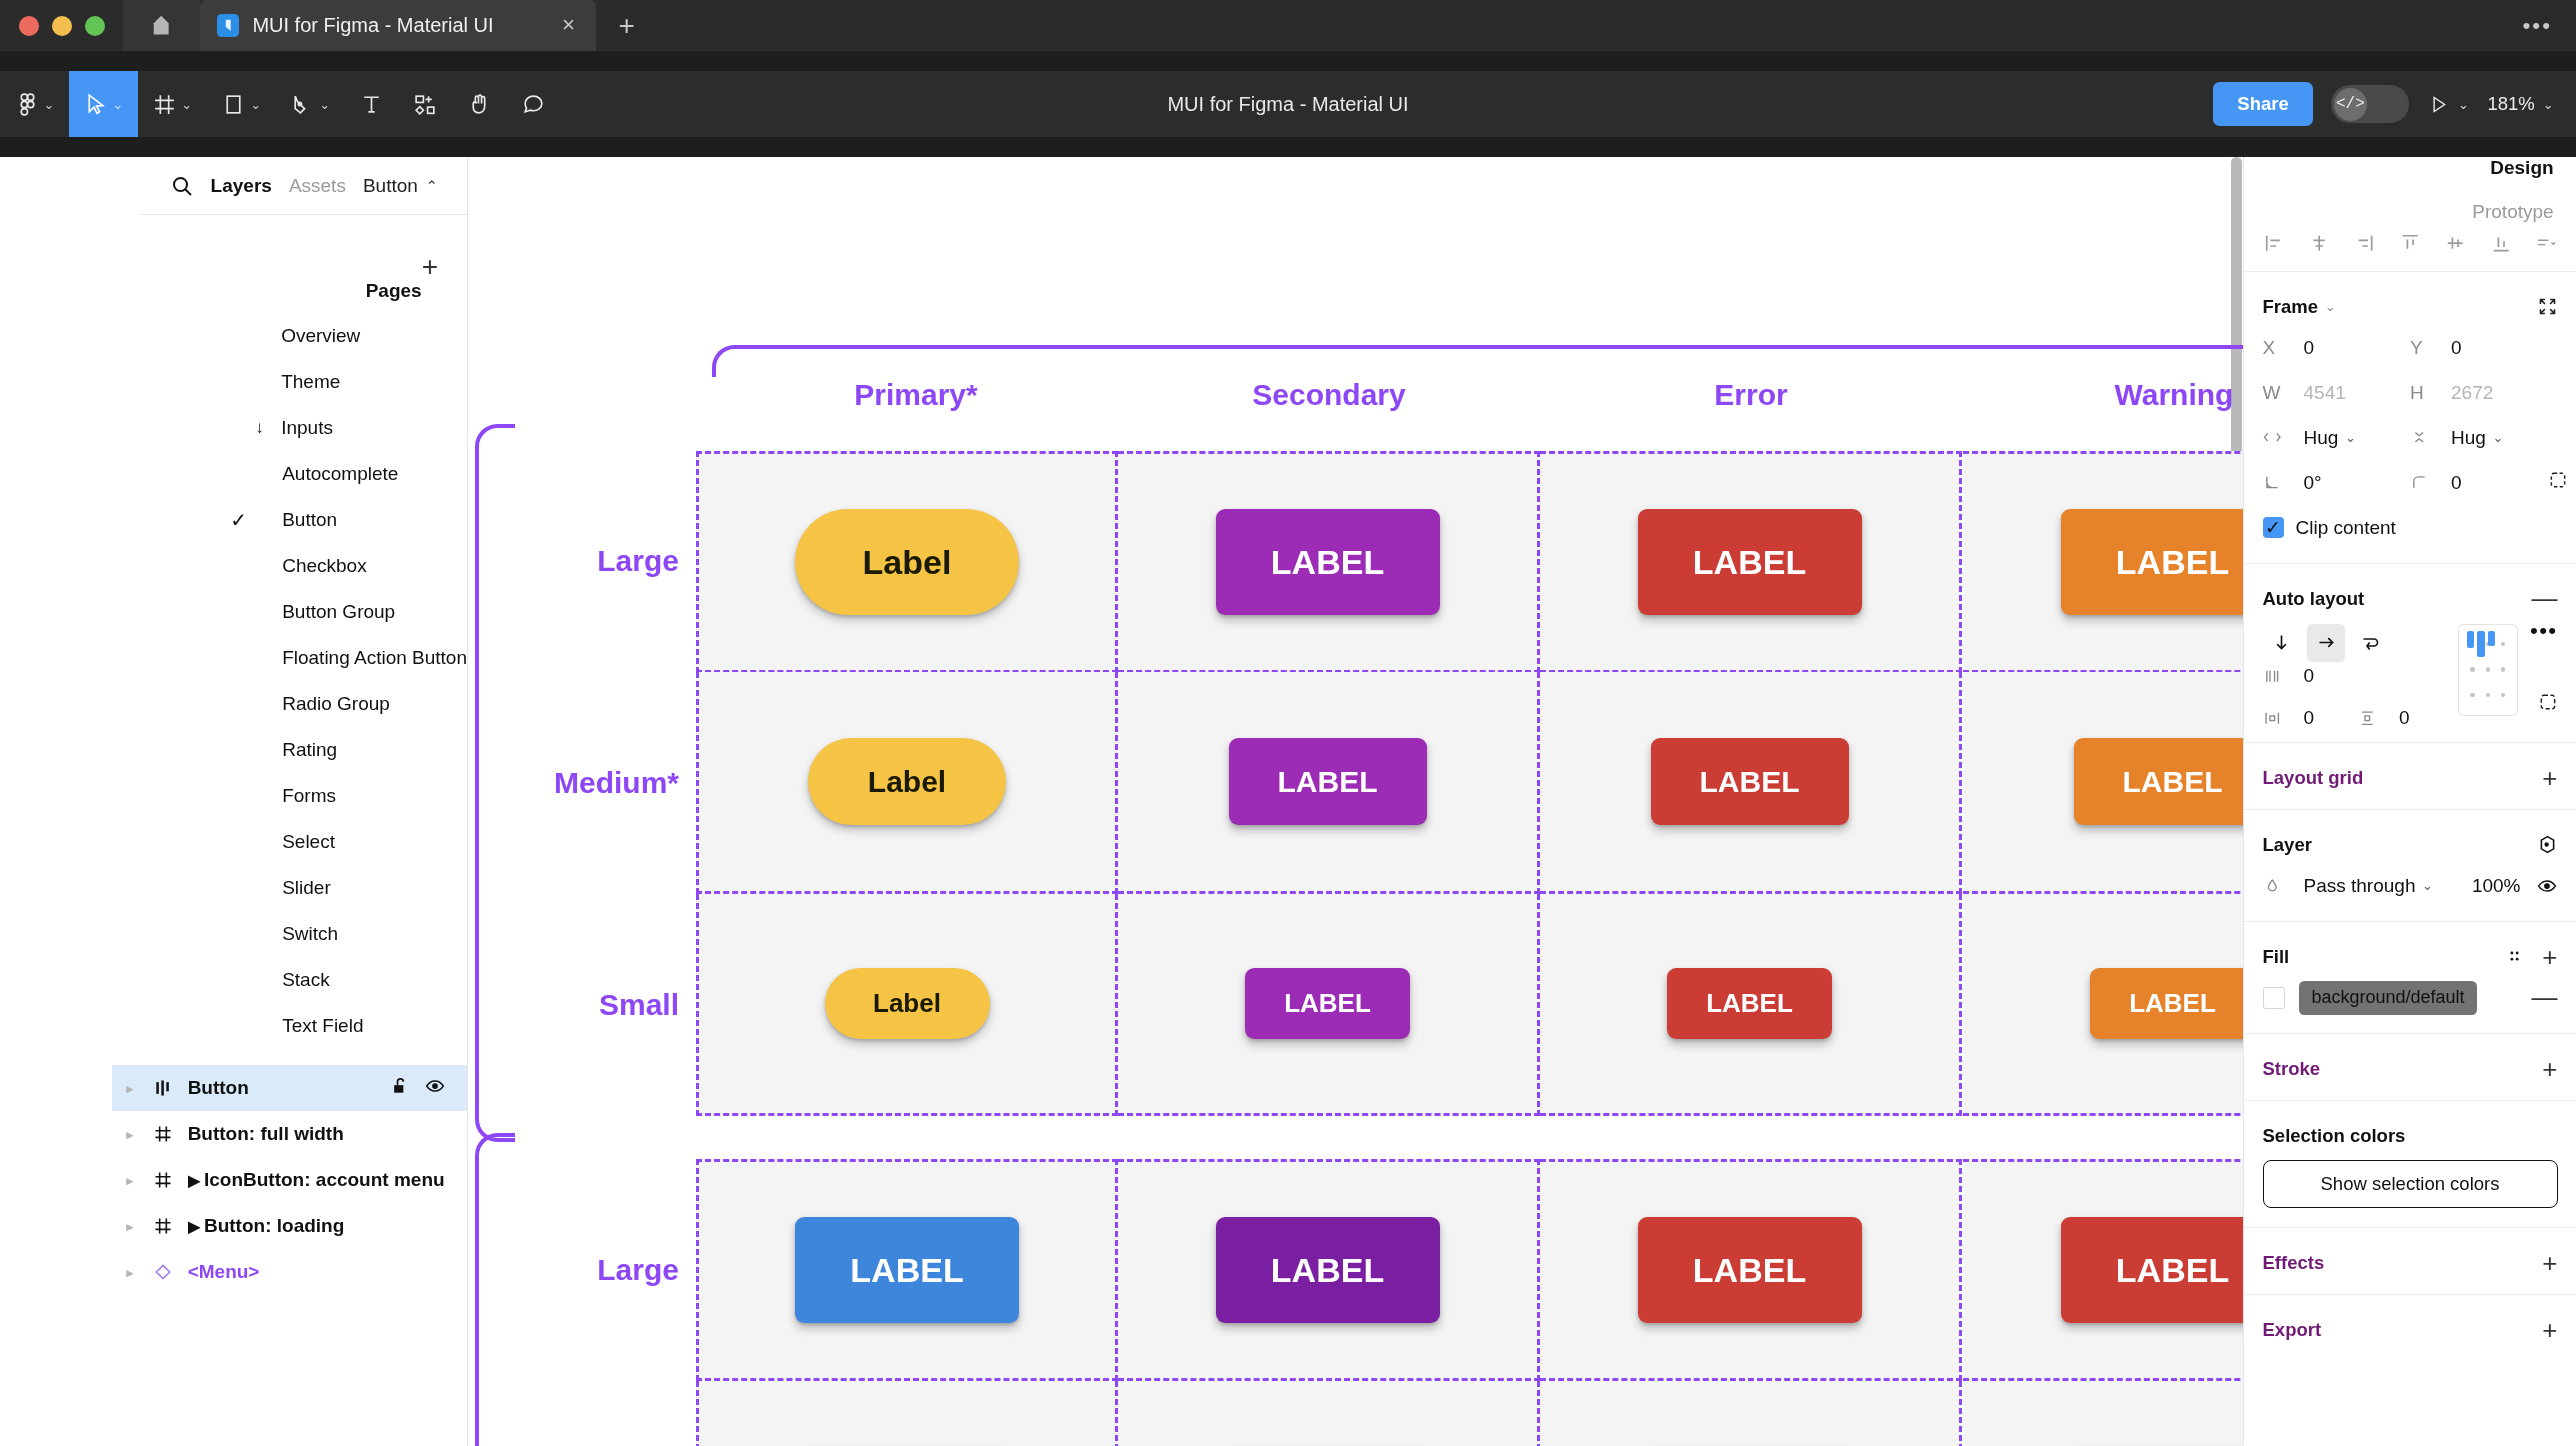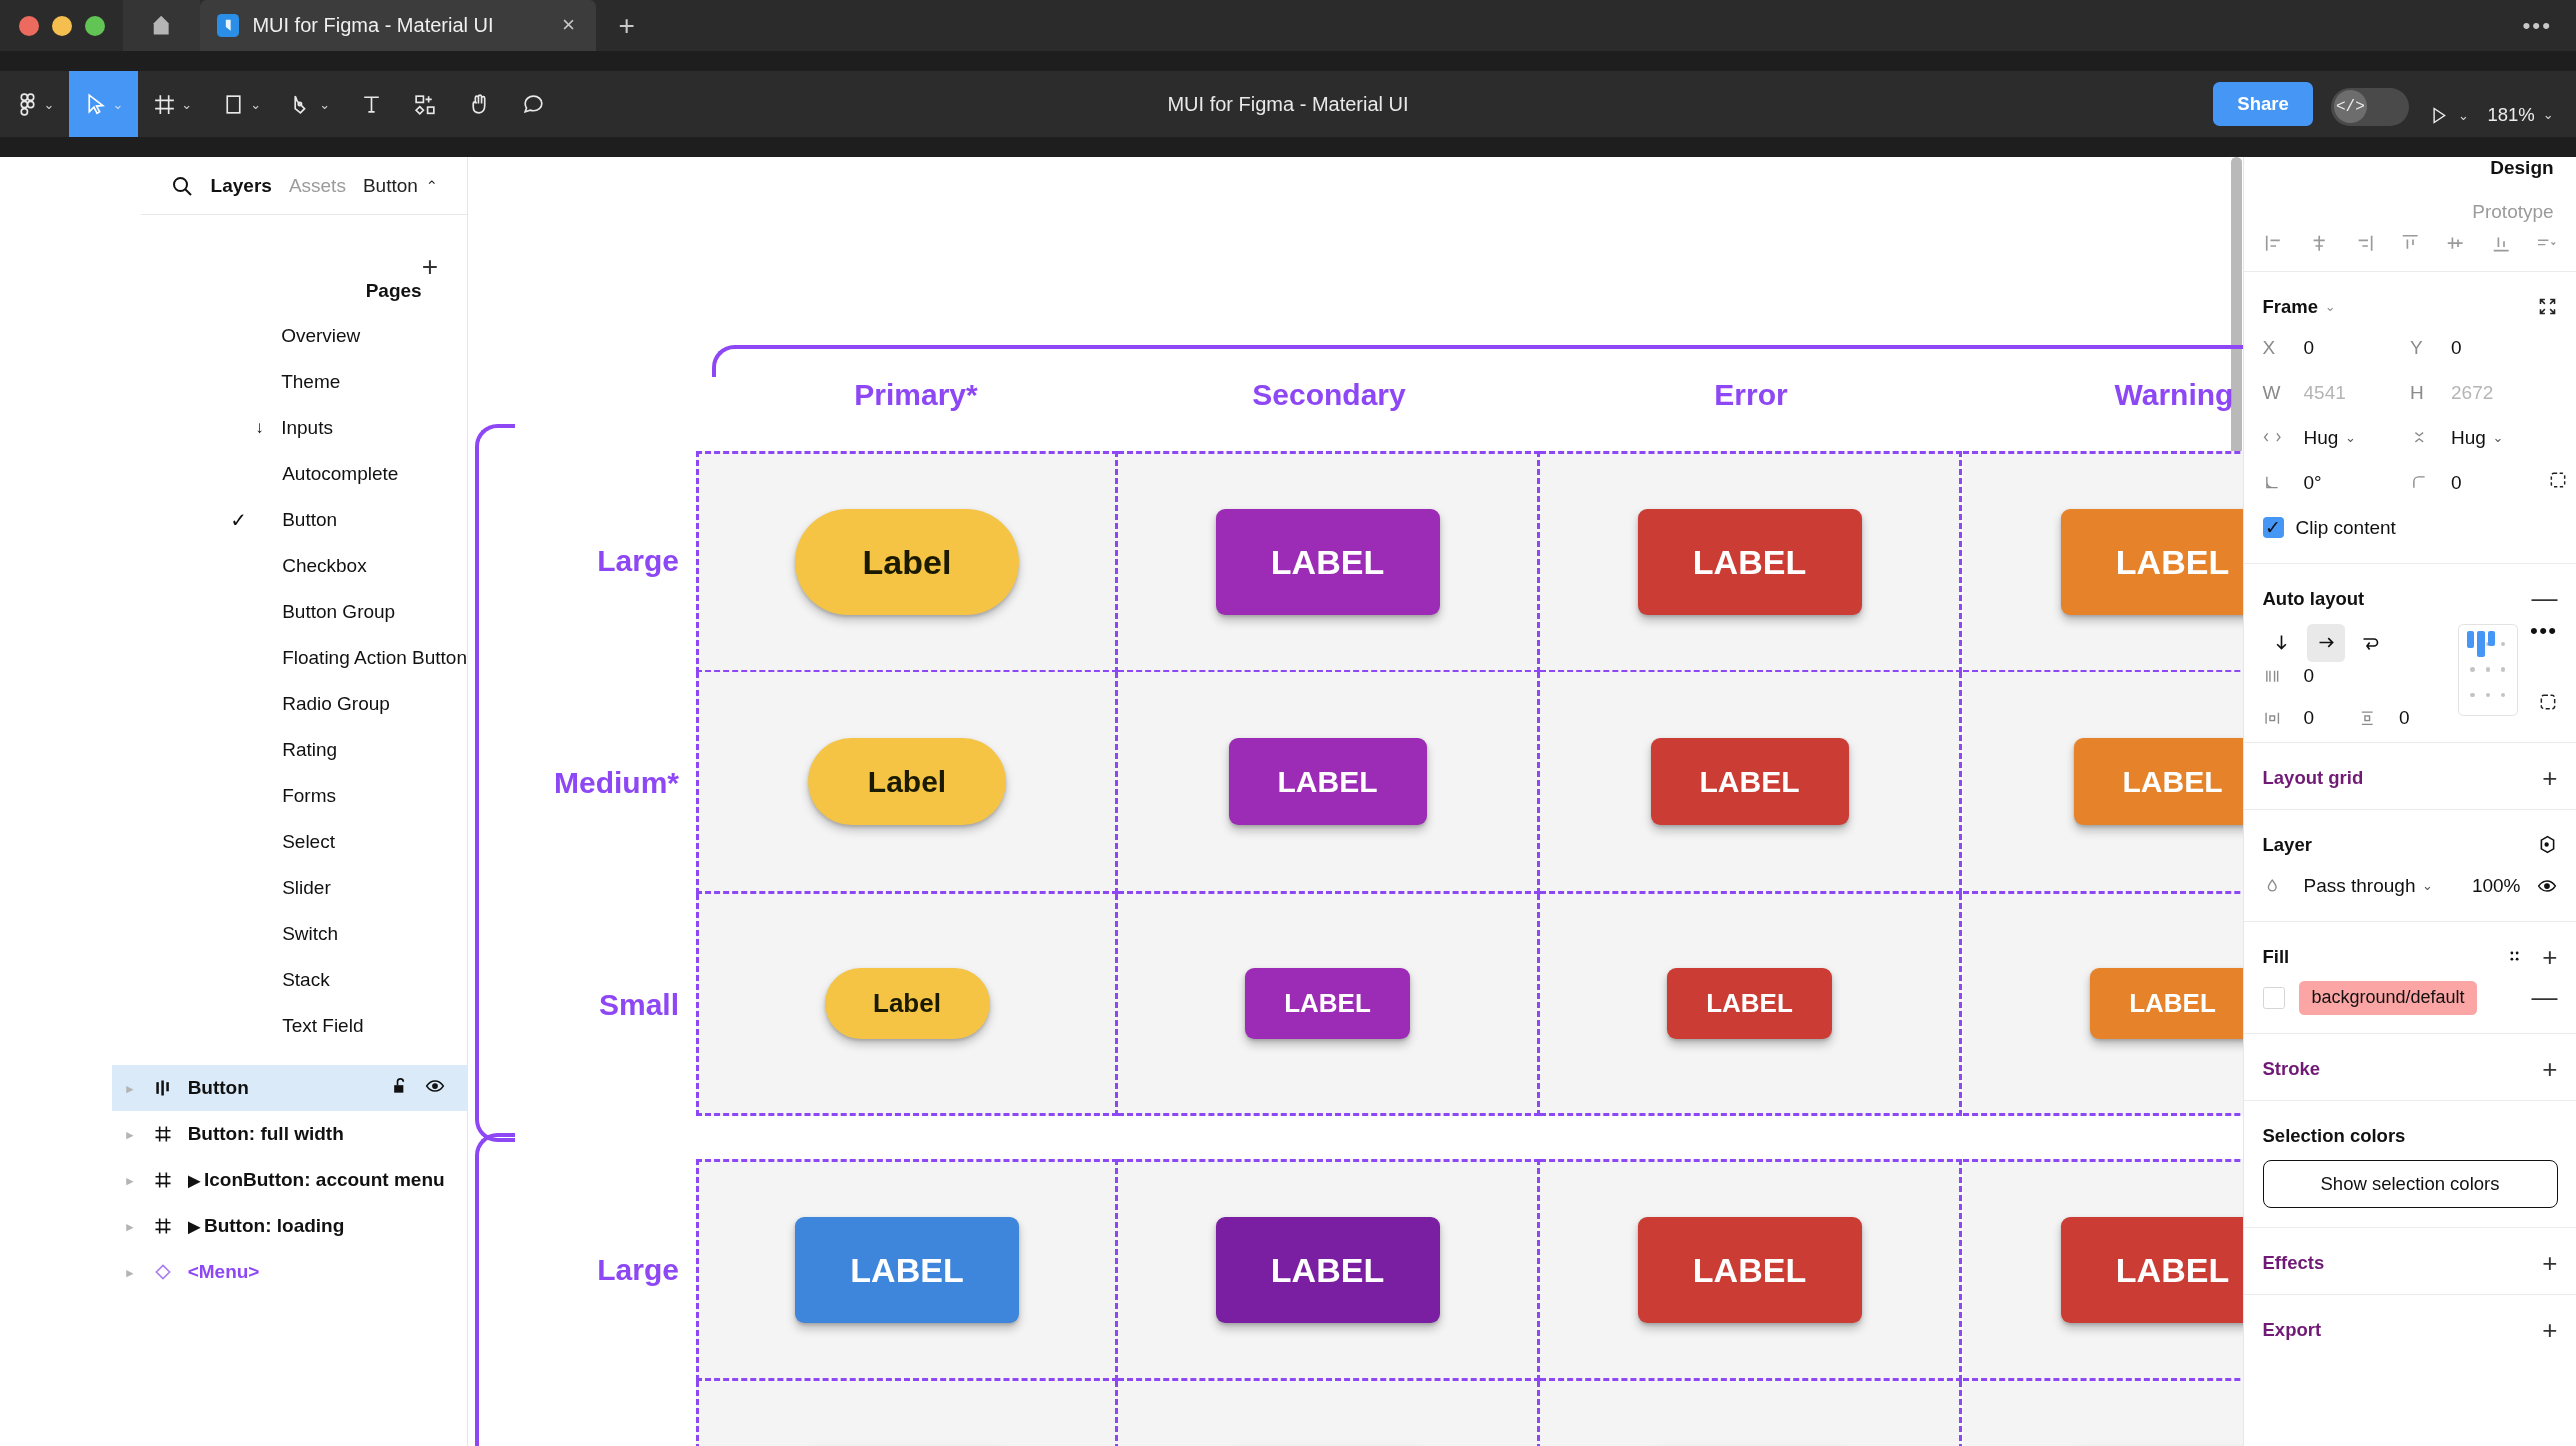--- a/index.html
+++ b/index.html
@@ -49,21 +49,21 @@
   .tool { height: 66px; display: flex; align-items: center; justify-content: center;
     gap: 4px; padding: 0 14.5px; color: #e8e8e8; }
   .tool.active { background: #4596f5; }
   .tool svg { width: 25px; height: 25px; }
   .caret { font-size: 13px; opacity: .85; }
   .toolbar-center {
     position: absolute; left: 0; right: 0; text-align: center; color: #e9e9e9;
     font-size: 20px; pointer-events: none;
   }
   .toolbar-right {
-    margin-left: auto; display: flex; align-items: flex-end; gap: 18.5px; padding-right: 22.4px;
+    margin-left: auto; display: flex; align-items: center; gap: 18.5px; padding-right: 22.4px;
   }
   .share-btn {
     background: #4596f5; color: #fff; font-size: 18.5px; font-weight: bold;
     padding: 10.6px 24px; border-radius: 6.6px;
   }
   .devmode {
     width: 78px; height: 38px; border-radius: 19px; background: #4a4a4a;
     display: flex; align-items: center; padding: 2.6px;
   }
   .devmode-knob {
@@ -209,21 +209,21 @@
   }
   .al-dot { width: 4.6px; height: 4.6px; border-radius: 50%; background: #c4c4c4; margin: auto; }
   .al-bars { position: absolute; left: 8px; top: 6.6px; display: flex; align-items: flex-start; gap: 3.3px; }
   .al-bars i { display: block; width: 7.3px; background: #4596f5; border-radius: 2px; }
   .al-dots3 { margin-left: auto; font-size: 22.4px; color: #111; letter-spacing: 1.3px; line-height: .6; }
   .al-fields { display: flex; align-items: center; margin-top: 2.6px; }
   .swatch {
     width: 22.4px; height: 22.4px; border: 1.3px solid #d5d5d5; background: #fff; border-radius: 2.6px;
   }
   .chip {
-    background: #fca5a5; border-radius: 5.3px; padding: 6.6px 12px; font-size: 18px; color: #111; text-align: right;
+    background: #737373; border-radius: 5.3px; padding: 6.6px 12px; font-size: 18px; color: #111; text-align: right;
   }
   .btn-outline {
     width: 100%; border: 1.3px solid #111; border-radius: 8px; height: 48px;
     display: flex; align-items: center; justify-content: center; font-size: 18.5px; color: #111;
     margin: 5.3px 0 6.6px 0; background: #fff;
   }
   .dim { color: #b5b5b5; }
 </style>
 </head>
 <body>

